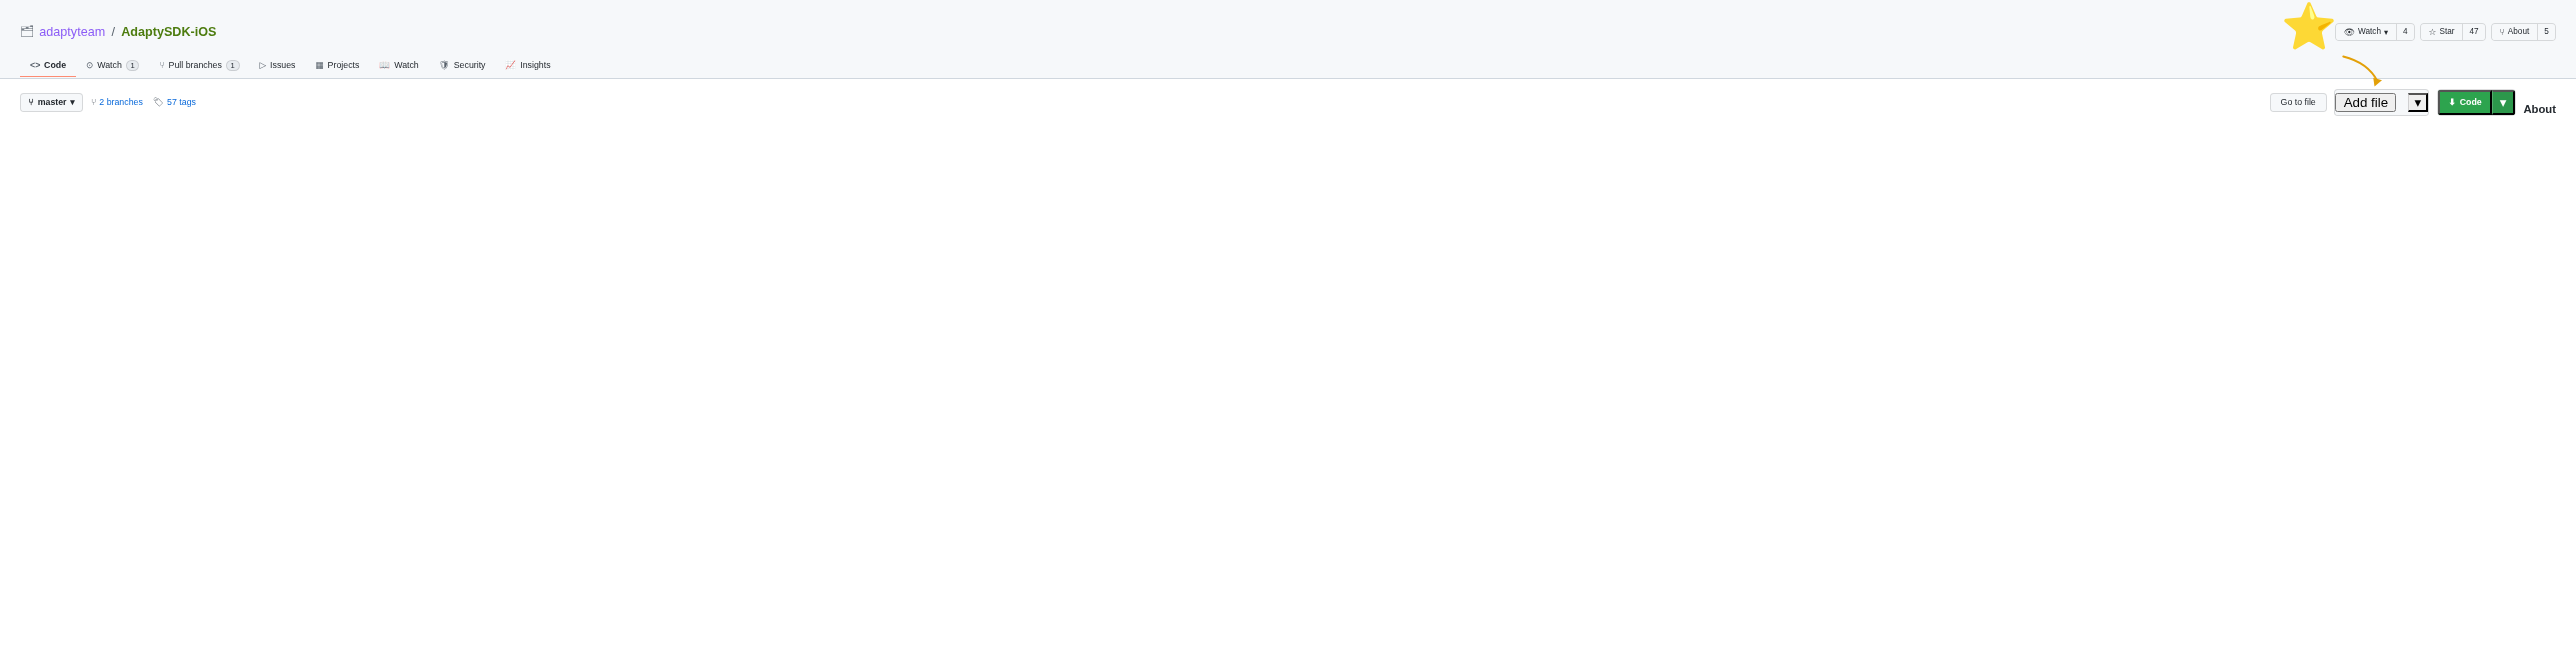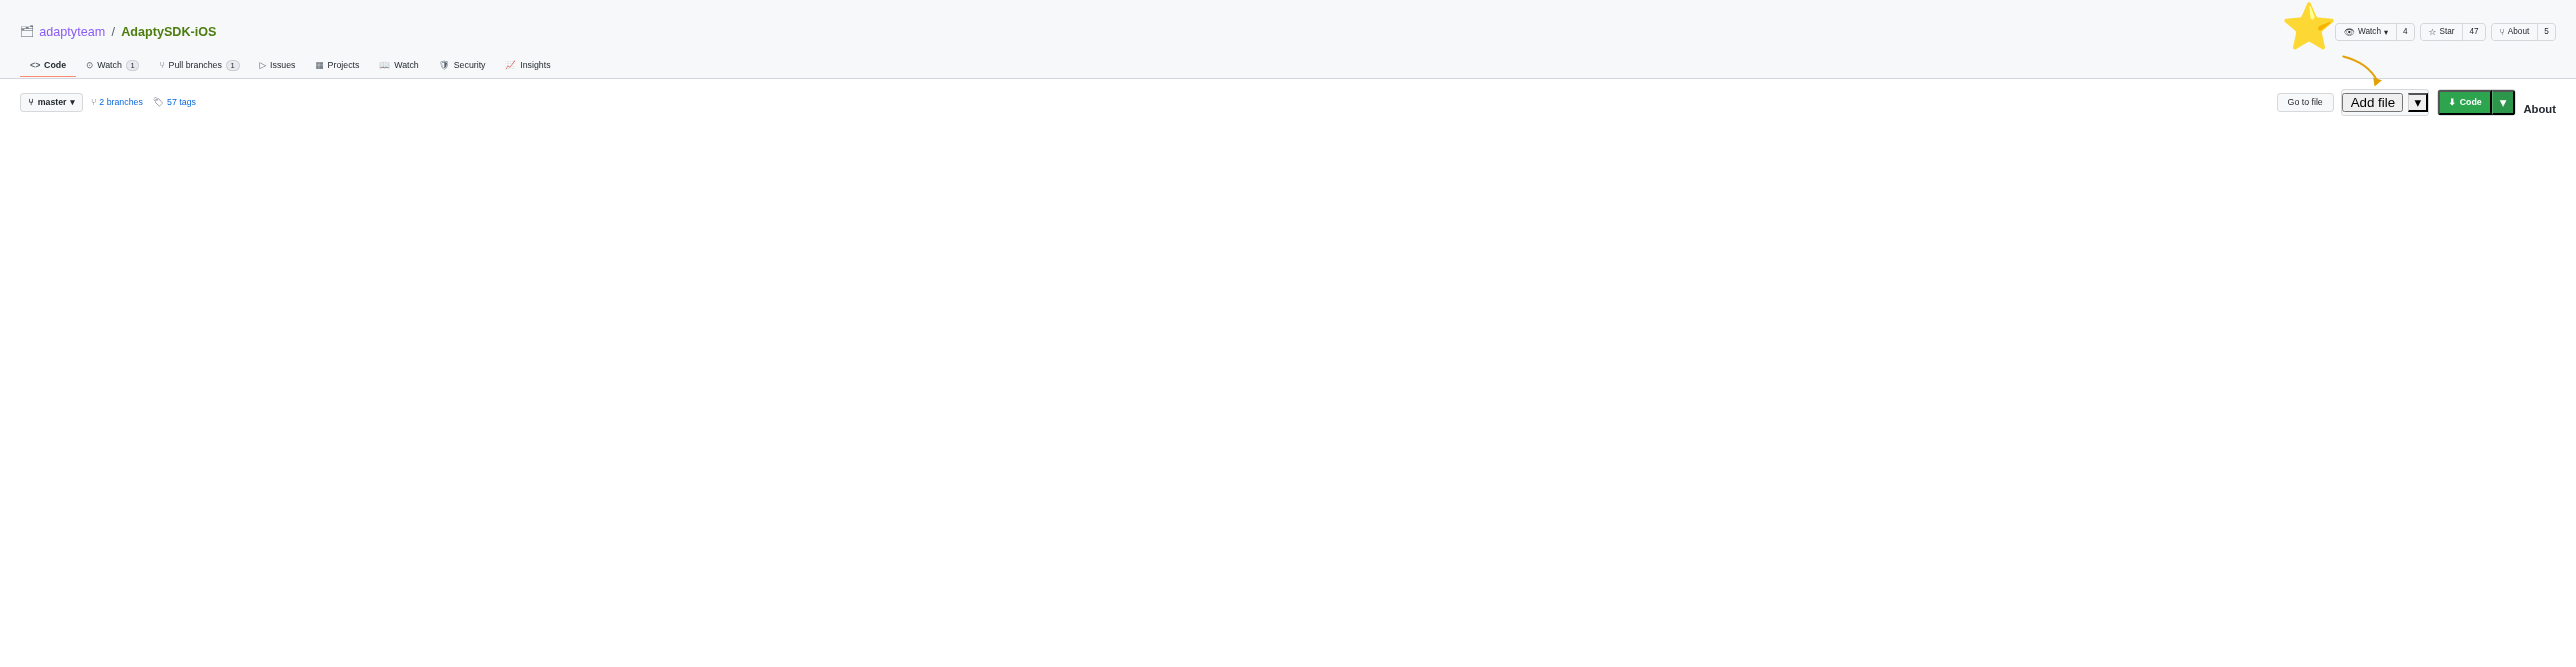--- a/index.html
+++ b/index.html
@@ -190,21 +190,21 @@
       border-radius: 3.8px;
       font-size: 8.8px;
       font-weight: 500;
       color: #24292f;
       cursor: pointer;
       white-space: nowrap;
     }
     .btn-add-file {
       display: flex;
       align-items: center;
-      gap: 5px;
+      gap: 12px;
       padding: 3.1px 0px;
       background: #f6f8fa;
       border: 0.6px solid rgba(31,35,40,0.15);
       border-radius: 3.8px;
       font-size: 8.8px;
       font-weight: 500;
       color: #24292f;
       cursor: pointer;
       overflow: hidden;
       justify-content: center;

